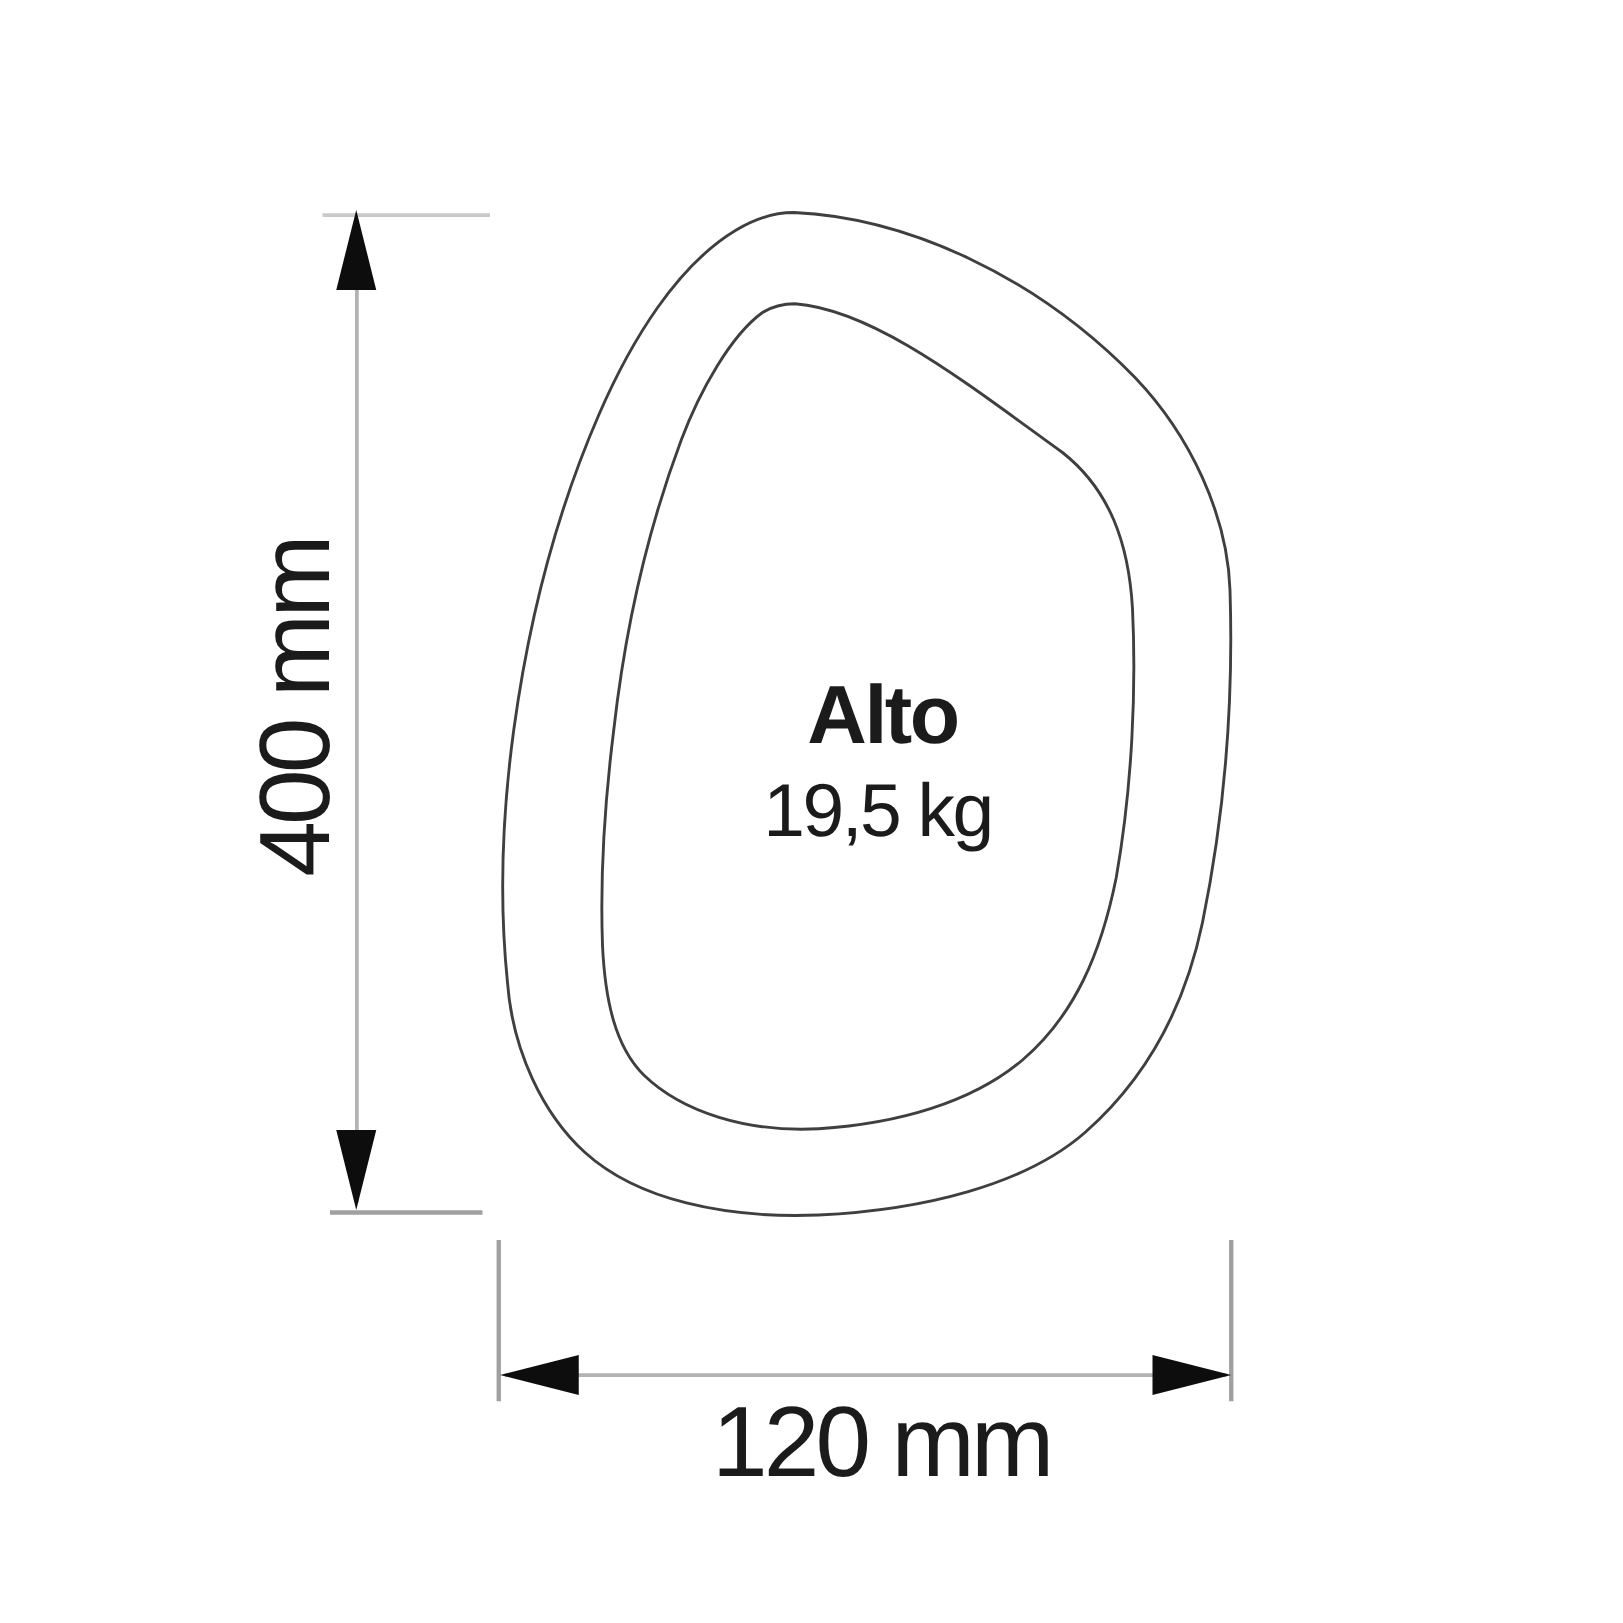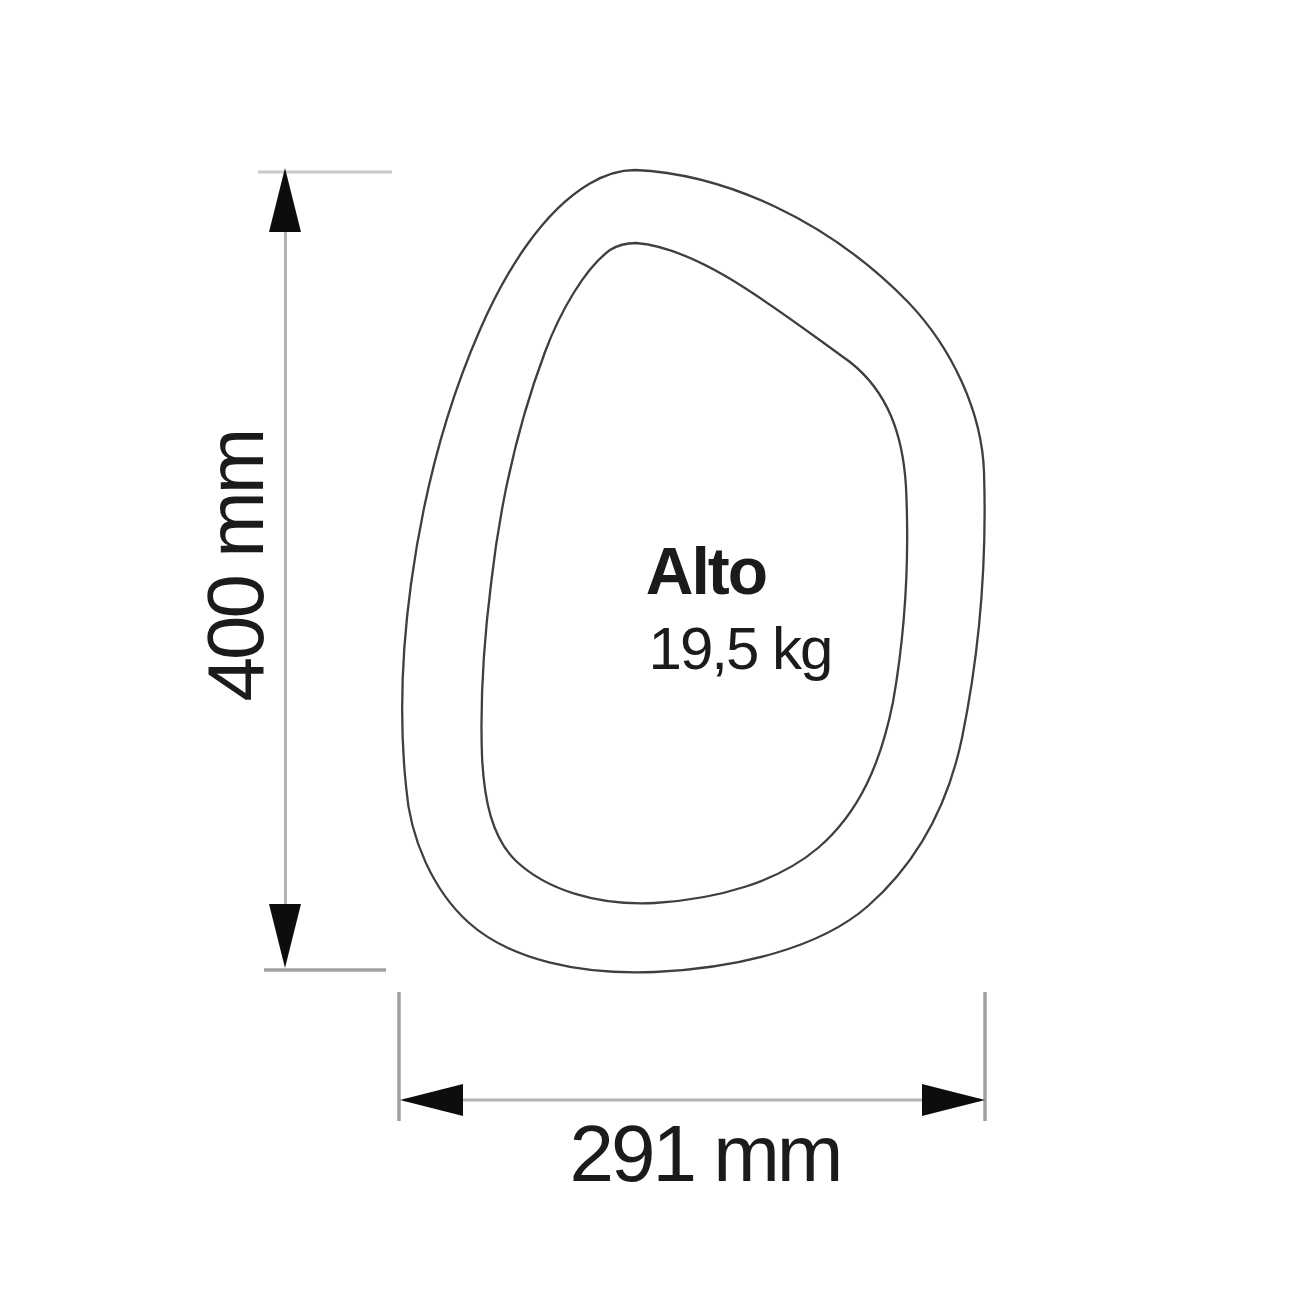--- a/index.html
+++ b/index.html
@@ -25,21 +25,21 @@
   }
   .width-label{
     left:705px;top:1154px;
     font-size:80px;letter-spacing:-3px;font-weight:500;
   }
   .product-name{
     left:706px;top:571px;
     font-size:66px;font-weight:bold;letter-spacing:-2px;
   }
   .weight-label{
-    left:740px;top:649px;
+    left:702px;top:649px;
     font-size:60px;letter-spacing:-2px;font-weight:500;
   }
   .shape-line{fill:none;stroke:var(--shape-line,#3f3f3f);stroke-width:2.3;stroke-linecap:round;}
   .dim-line{stroke:var(--dim-line,#b3b3b3);stroke-width:3;fill:none;}
   .ext-line{stroke:var(--ext-line,#a6a6a6);stroke-width:3.5;fill:none;}
   .ext-line-light{stroke:var(--ext-line-light,#c9c9c9);stroke-width:3;fill:none;}
   .arrow{fill:var(--arrow,#0d0d0d);stroke:none;}
 </style>
 </head>
 <body>
@@ -86,14 +86,14 @@
     <polygon class="arrow" points="400,1100 463,1084 463,1116"></polygon>
     <polygon class="arrow" points="985,1100 922,1084 922,1116"></polygon>
   </svg>
 
   <div class="label height-label">400 mm</div>
 
   <div class="label product-name">Alto</div>
 
   <div class="label weight-label">19,5 kg</div>
 
-  <div class="label width-label">291 mm</div>
+  <div class="label width-label">120 mm</div>
 </div>
 
 </body></html>

